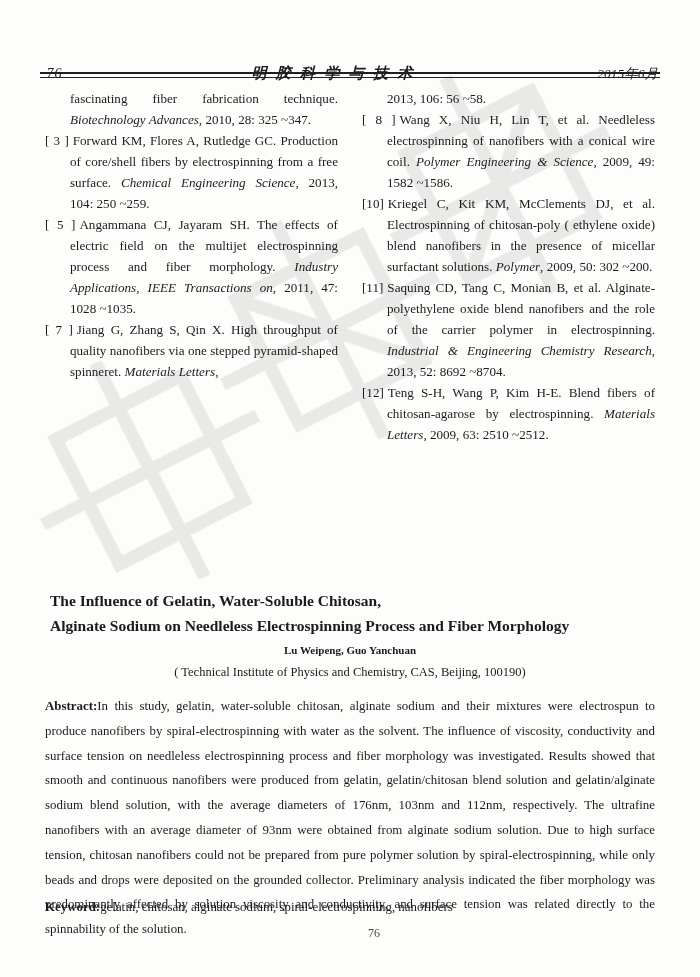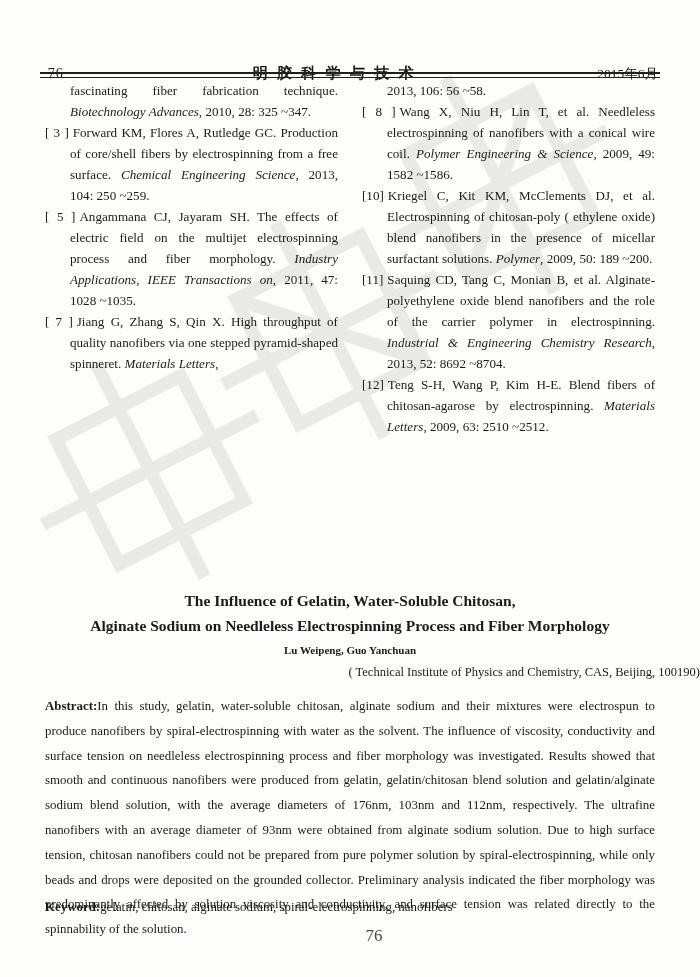--- a/index.html
+++ b/index.html
@@ -9,67 +9,67 @@
     font-family:"Liberation Serif","DejaVu Serif",serif;
   }
   .page{position:absolute;inset:0;}
 
   
   .watermark{position:absolute;left:0;top:0;z-index:0;pointer-events:none;}
 
   
   .header{
     position:absolute;top:44px;left:42px;right:42px;height:22px;z-index:2;
-    display:flex;align-items:baseline;justify-content:space-between;
+    display:flex;align-items:baseline;justify-content:space-between;font-style:italic;
   }
   .hdr-page{font-size:14px;letter-spacing:1px;}
   .hdr-journal{font-size:15px;letter-spacing:0.62em;font-weight:600;transform:translateX(0.3em);margin-top:20px;}
   .hdr-date{font-size:13.5px;}
   .rule-double{
     position:absolute;top:72px;left:40px;right:40px;height:3px;z-index:2;
     border-top:2px solid #1f1f1f;border-bottom:1.5px solid #1f1f1f;
   }
 
   
   .refs{
-    position:absolute;top:80px;left:45px;right:45px;z-index:1;
+    position:absolute;top:88px;left:45px;right:45px;z-index:1;
     display:flex;gap:24px;
     font-size:13.1px;line-height:21px;text-align:justify;
   }
   .refcol{flex:1 1 0;min-width:0;}
   .ref{padding-left:25px;text-indent:-25px;}
   .ref-cont{text-indent:0;}
   .ref-num{margin-right:4px;}
   .ref i{font-style:italic;}
 
   
   .art-title{
     position:absolute;top:588px;left:50px;right:50px;z-index:2;
-    text-align:center;font-weight:bold;font-size:15.5px;line-height:25px;
+    text-align:left;font-weight:bold;font-size:15.5px;line-height:25px;
   }
   .art-authors{
     position:absolute;top:644px;left:0;right:0;z-index:2;
     text-align:center;font-weight:bold;font-size:11px;
   }
   .art-affil{
     position:absolute;top:665px;left:0;right:0;z-index:2;
-    text-align:right;font-size:12.5px;
+    text-align:center;font-size:12.5px;
   }
   .abstract{
     position:absolute;top:694px;left:45px;right:45px;z-index:2;
     font-size:12.9px;line-height:24.8px;text-align:justify;
   }
   .abstract b{}
   .keyword{
     position:absolute;top:900px;left:45px;right:45px;z-index:2;
     font-size:12.9px;
   }
   .footer{
     position:absolute;top:926px;left:0;right:0;z-index:2;
-    text-align:center;font-size:17px;color:#4a4a4a;padding-left:48px;
+    text-align:center;font-size:12px;color:#4a4a4a;padding-left:48px;
   }
 </style>
 </head>
 <body>
 
 <div class="page">
 
   <svg class="watermark" width="700" height="977" viewBox="0 0 700 977" aria-hidden="true">
     <g stroke="#e2e2e2" stroke-width="13" fill="none" opacity="0.75">
       <g transform="translate(500,185) rotate(18)">
@@ -102,21 +102,21 @@
   <div class="refs">
     <div class="refcol">
         <div class="ref ref-cont"><span>fascinating fiber fabrication technique. </span><i>Biotechnology Advances</i><span>, 2010, 28: 325 ~347.</span></div>
         <div class="ref"><span class="ref-num">[ 3 ]</span><span>Forward KM, Flores A, Rutledge GC. Production of core/shell fibers by electrospinning from a free surface. </span><i>Chemical Engineering Science</i><span>, 2013, 104: 250 ~259.</span></div>
         <div class="ref"><span class="ref-num">[ 5 ]</span><span>Angammana CJ, Jayaram SH. The effects of electric field on the multijet electrospinning process and fiber morphology. </span><i>Industry Applications, IEEE Transactions on</i><span>, 2011, 47: 1028 ~1035.</span></div>
         <div class="ref"><span class="ref-num">[ 7 ]</span><span>Jiang G, Zhang S, Qin X. High throughput of quality nanofibers via one stepped pyramid-shaped spinneret. </span><i>Materials Letters</i><span>,</span></div>
       </div>
     <div class="refcol">
         <div class="ref ref-cont"><span>2013, 106: 56 ~58.</span></div>
         <div class="ref"><span class="ref-num">[ 8 ]</span><span>Wang X, Niu H, Lin T, et al. Needleless electrospinning of nanofibers with a conical wire coil. </span><i>Polymer Engineering &amp; Science</i><span>, 2009, 49: 1582 ~1586.</span></div>
-        <div class="ref"><span class="ref-num">[10]</span><span>Kriegel C, Kit KM, McClements DJ, et al. Electrospinning of chitosan-poly ( ethylene oxide) blend nanofibers in the presence of micellar surfactant solutions. </span><i>Polymer</i><span>, 2009, 50: 189 ~200.</span></div>
+        <div class="ref"><span class="ref-num">[10]</span><span>Kriegel C, Kit KM, McClements DJ, et al. Electrospinning of chitosan-poly ( ethylene oxide) blend nanofibers in the presence of micellar surfactant solutions. </span><i>Polymer</i><span>, 2009, 50: 302 ~200.</span></div>
         <div class="ref"><span class="ref-num">[11]</span><span>Saquing CD, Tang C, Monian B, et al. Alginate-polyethylene oxide blend nanofibers and the role of the carrier polymer in electrospinning. </span><i>Industrial &amp; Engineering Chemistry Research</i><span>, 2013, 52: 8692 ~8704.</span></div>
         <div class="ref"><span class="ref-num">[12]</span><span>Teng S-H, Wang P, Kim H-E. Blend fibers of chitosan-agarose by electrospinning. </span><i>Materials Letters</i><span>, 2009, 63: 2510 ~2512.</span></div>
       </div>
   </div>
 
   <div class="art-title">
     <div>The Influence of Gelatin, Water-Soluble Chitosan,</div>
     <div>Alginate Sodium on Needleless Electrospinning Process and Fiber Morphology</div>
   </div>
   <div class="art-authors">Lu Weipeng, Guo Yanchuan</div>

